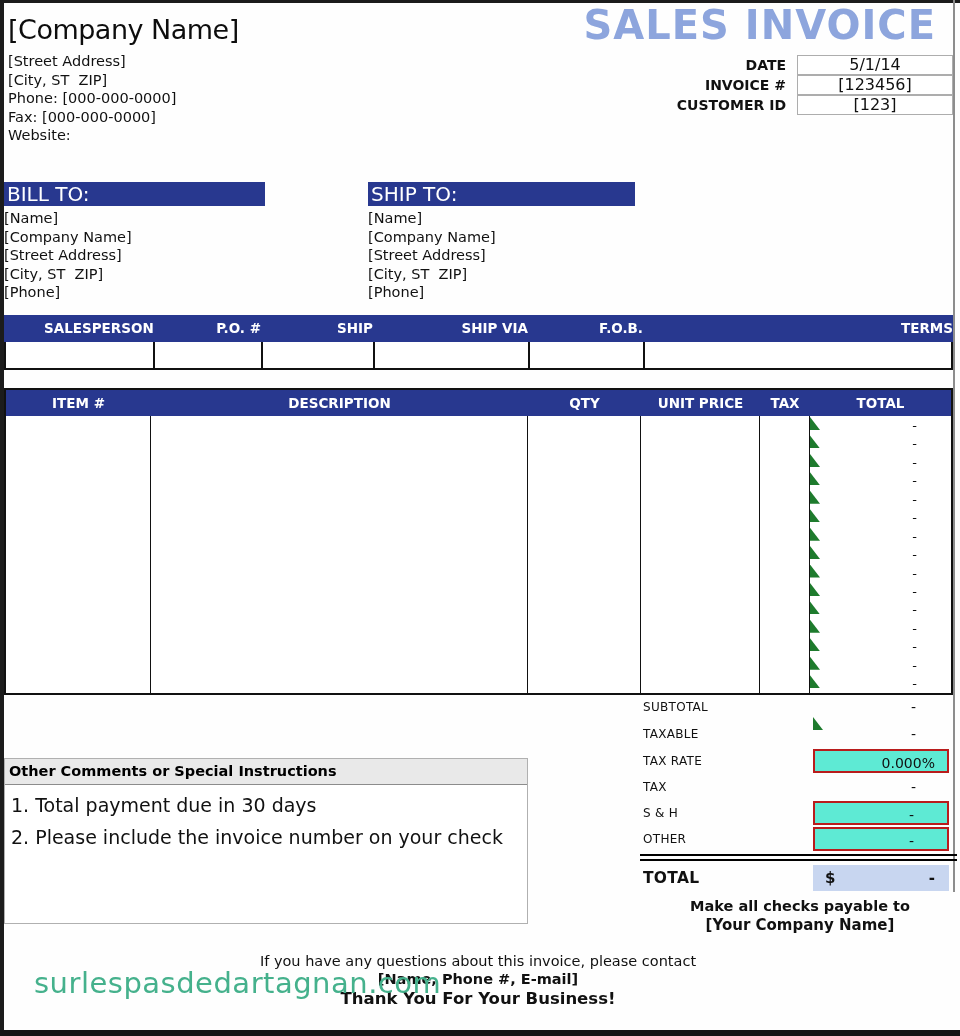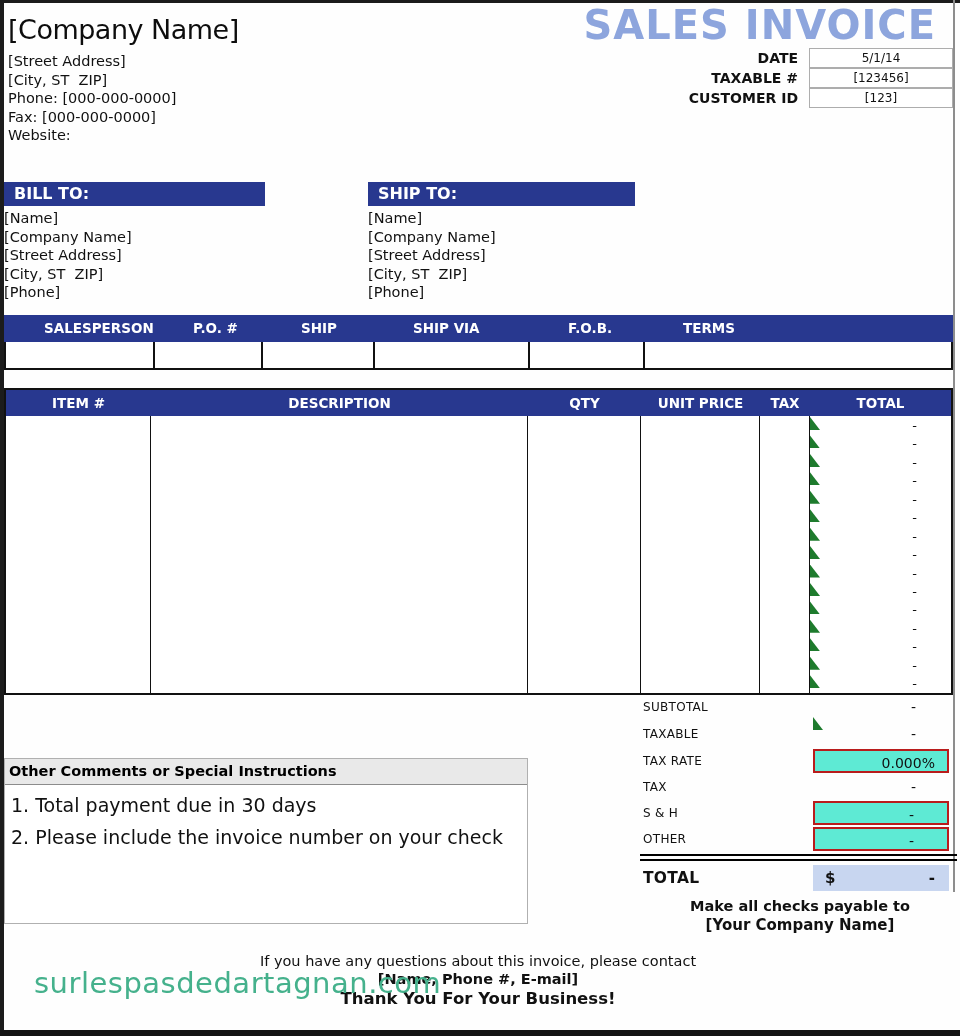--- a/index.html
+++ b/index.html
@@ -15,36 +15,36 @@
 
   
   .company { position:absolute; left:8px; top:14px; }
   .company-name { font-size:27px; letter-spacing:-0.5px; color:#0d0d0d; }
   .company-lines { margin-top:7px; font-size:14.5px; line-height:18.5px; }
 
   
   .title { position:absolute; top:2px; right:24px; font-size:40px; font-weight:bold; letter-spacing:1px; color:#8da5dd; }
 
   
-  .meta { position:absolute; top:48px; left:600px; width:353px; }
+  .meta { position:absolute; top:55px; left:600px; width:353px; }
   .meta-row { display:flex; align-items:center; height:20px; }
   .meta-label { flex:1; text-align:right; padding-right:11px; font-size:14px; font-weight:600; }
-  .meta-cell { width:144px; height:20px; border:1px solid #adadad; background:#fff; text-align:center; font-size:12px; line-height:18px; }
+  .meta-cell { width:156px; height:20px; border:1px solid #adadad; background:#fff; text-align:center; font-size:16px; line-height:18px; }
 
   
   .party { position:absolute; top:182px; }
   .party.bill { left:4px; width:261px; }
   .party.ship { left:368px; width:267px; }
-  .party-bar { height:24px; background:#28388f; color:#fff; font-weight:bold; font-size:16px; line-height:24px; padding-left:10px; }
+  .party-bar { height:24px; background:#28388f; color:#fff; font-weight:normal; font-size:20px; line-height:24px; padding-left:3px; }
   .party-lines { margin-top:3px; font-size:14.5px; line-height:18.5px; }
 
   
   .sp-table { position:absolute; left:4px; top:315px; width:949px; }
   .sp-head { display:grid; grid-template-columns:149px 108px 112px 155px 115px 1fr; height:27px; background:#28388f; }
-  .sp-head > div { color:#fff; font-weight:bold; font-size:13.5px; line-height:27px; text-align:left;padding-left:40px; }
+  .sp-head > div { color:#fff; font-weight:bold; font-size:13.5px; line-height:27px; text-align:right;padding-left:40px; }
   .sp-row { display:grid; grid-template-columns:149px 108px 112px 155px 115px 1fr; height:28px; border:2px solid #111; border-top:none; background:#fff; }
   .sp-row > div { border-right:2px solid #111; }
   .sp-row > div:last-child { border-right:none; }
 
   
   .item-table { position:absolute; left:4px; top:388px; width:949px; border:2px solid #111; }
   .item-head { display:grid; grid-template-columns:145px 377px 113px 119px 50px 1fr; height:26px; background:#28388f; }
   .item-head > div { color:#fff; font-weight:bold; font-size:13.5px; line-height:26px; text-align:center; }
   .item-body { display:grid; grid-template-columns:145px 377px 113px 119px 50px 1fr; height:277px; background:#fff; }
   .item-body > div { border-right:1.5px solid #111; }
@@ -110,21 +110,21 @@
   </div>
 
   <div class="title">SALES INVOICE</div>
 
   <div class="meta">
     <div class="meta-row">
       <div class="meta-label">DATE</div>
       <div class="meta-cell">5/1/14</div>
     </div>
     <div class="meta-row">
-      <div class="meta-label">TAXABLE #</div>
+      <div class="meta-label">INVOICE #</div>
       <div class="meta-cell">[123456]</div>
     </div>
     <div class="meta-row">
       <div class="meta-label">CUSTOMER ID</div>
       <div class="meta-cell">[123]</div>
     </div>
   </div>
 
   <div class="party bill">
     <div class="party-bar">BILL TO:</div>

